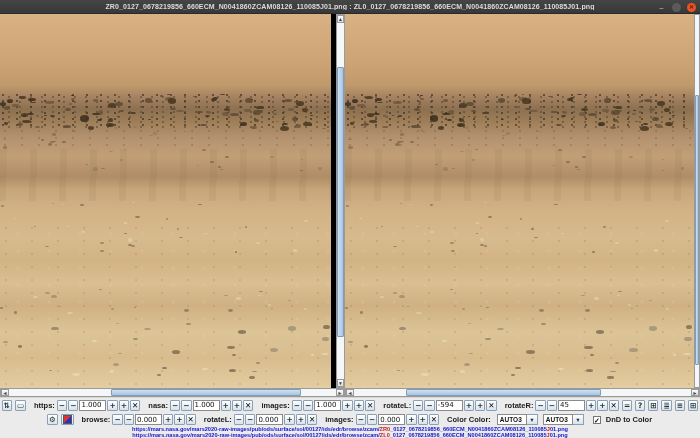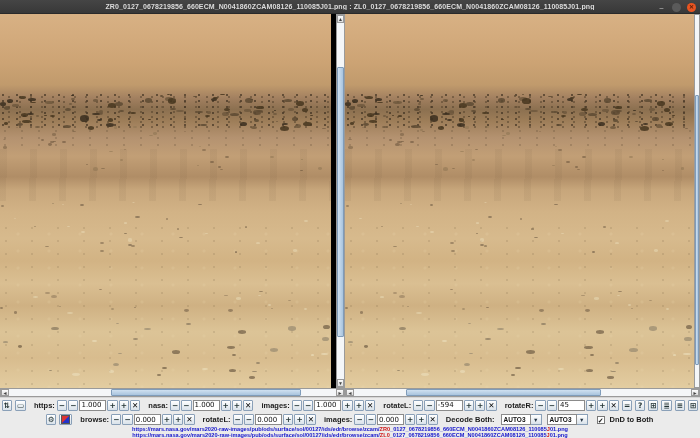--- a/index.html
+++ b/index.html
@@ -649,30 +649,30 @@
   <span class="grp">
     <span class="lbl">images:</span>
     <button class="tb">−</button>
     <button class="tb">−</button>
     <input class="fld" value="0.000" style="">
     <button class="tb">+</button>
     <button class="tb">+</button>
     <button class="tb x">✕</button>
   </span>
 
-  <span class="lbl">Decode Both:</span>
+  <span class="lbl">Color Color:</span>
   <span class="combo">
     <span class="cval">AUTO3</span>
     <span class="carrow">▼</span>
   </span>
   <span class="combo">
     <span class="cval">AUTO3</span>
     <span class="carrow">▼</span>
   </span>
 
   <span class="chk">✓</span>
-  <span class="lbl" style="margin-left:2px;">DnD to Both</span>
+  <span class="lbl" style="margin-left:2px;">DnD to Color</span>
 </div>
 
 <div class="links">
   <div class="linkline"><span>https://mars.nasa.gov/mars2020-raw-images/pub/ods/surface/sol/00127/ids/edr/browse/zcam/</span><span class="hl">ZR0</span><span>_0127_0678219856_660ECM_N0041860ZCAM08126_110085</span><span class="hl">J</span><span>01.png</span></div>
   <div class="linkline"><span>https://mars.nasa.gov/mars2020-raw-images/pub/ods/surface/sol/00127/ids/edr/browse/zcam/</span><span class="hl">ZL0</span><span>_0127_0678219856_660ECM_N0041860ZCAM08126_110085</span><span class="hl">J</span><span>01.png</span></div>
 </div>
 
 </body></html>

